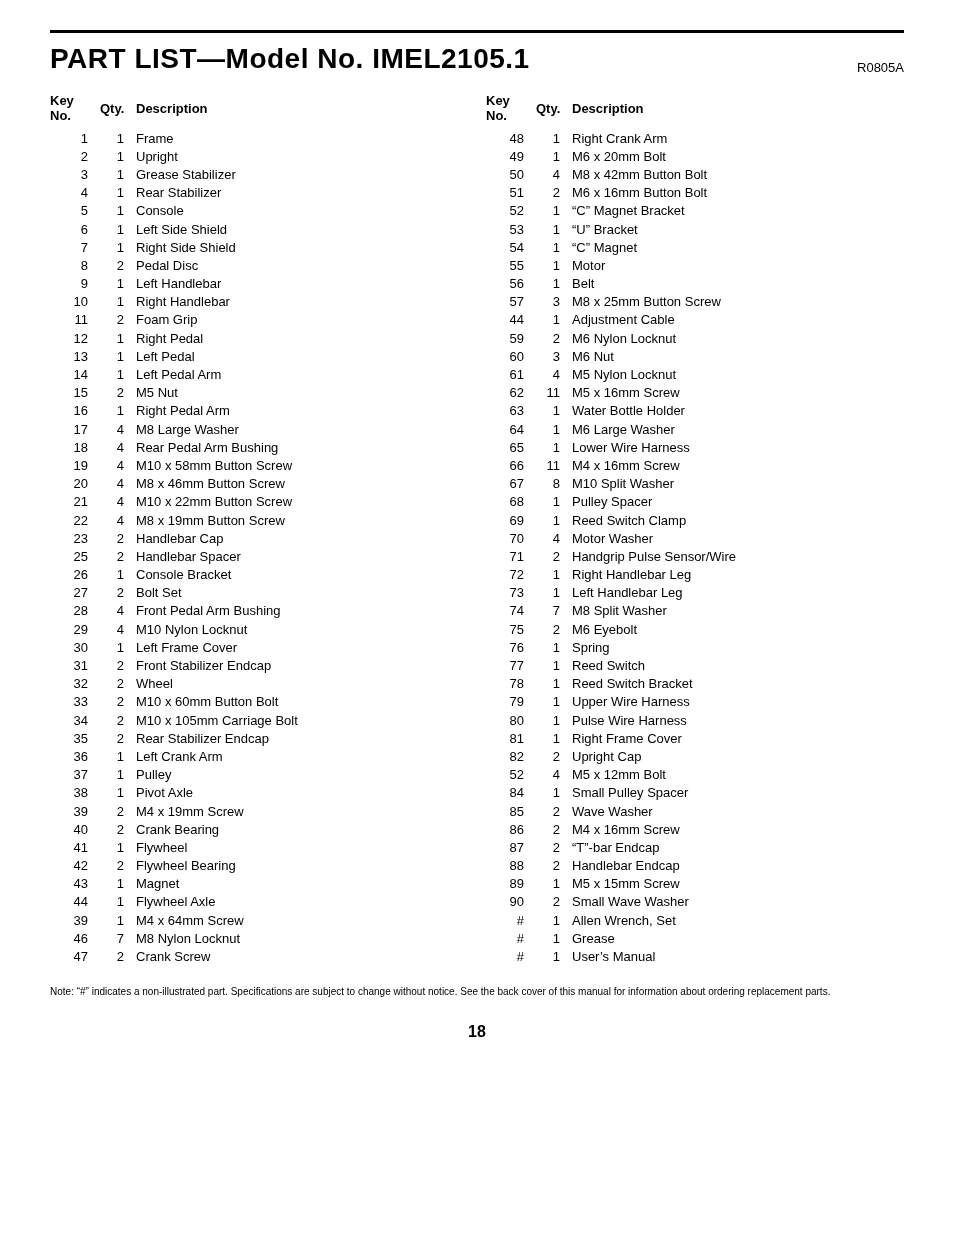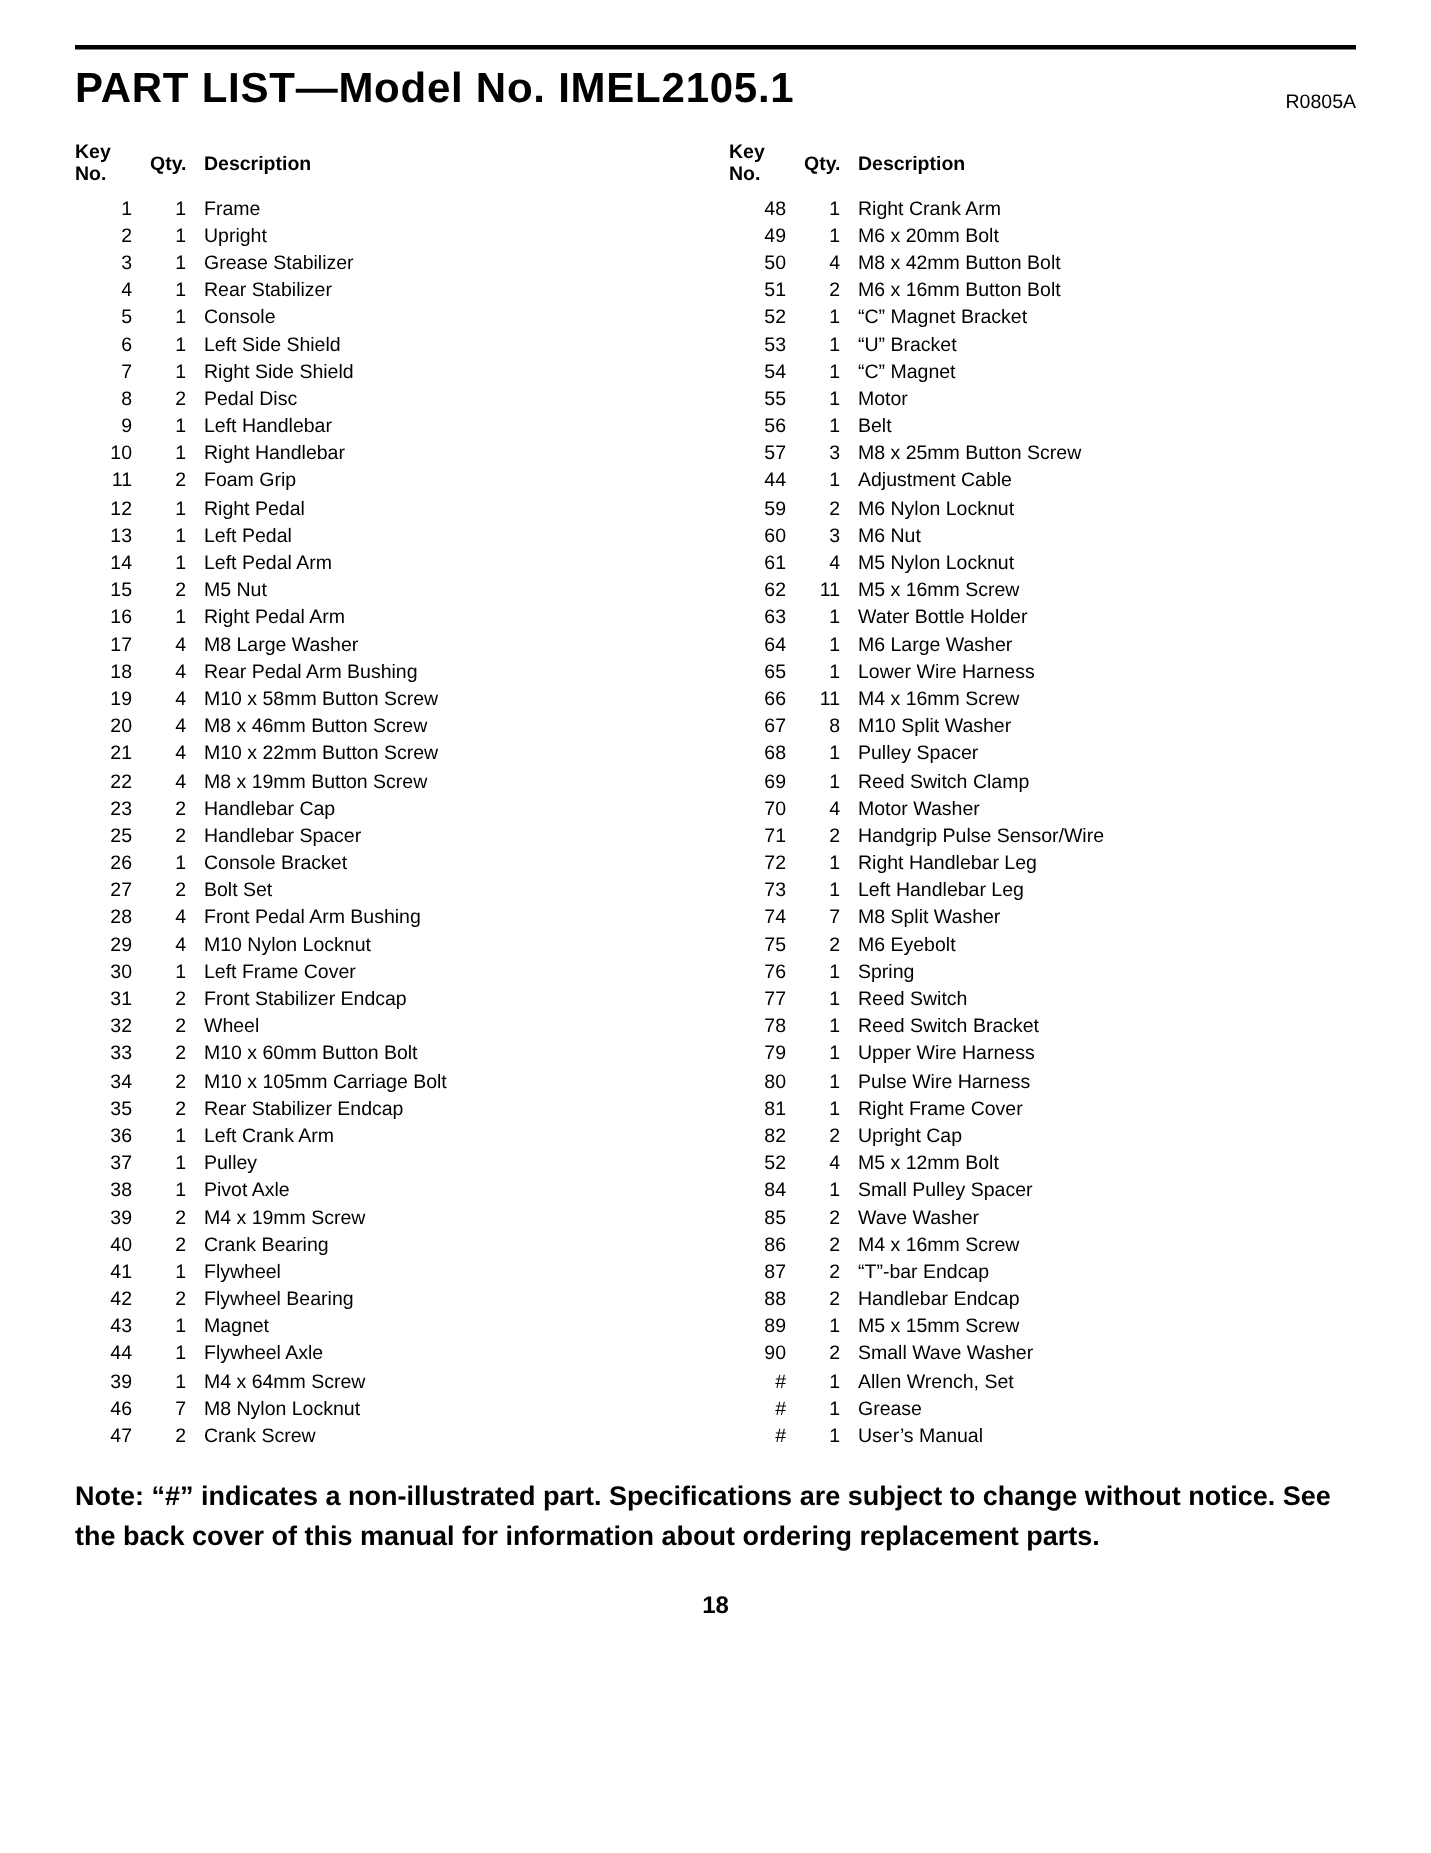--- a/index.html
+++ b/index.html
@@ -55,24 +55,23 @@
     thead tr th.desc { }
     tbody tr td {
       padding: 1.6px 4px 1.6px 0;
       vertical-align: top;
       font-size: 13px;
     }
     td.key-no { text-align: right; padding-right: 12px; }
     td.qty { text-align: right; padding-right: 12px; }
     td.desc { }
     .note {
-      font-size: 18px;
+      font-size: 10px;
       margin-top: 0;
       line-height: 1.5;
-      font-weight: bold;
     }
     .page-number {
       text-align: center;
       font-size: 16px;
       font-weight: bold;
       margin-top: 24px;
     }
   </style>
 </head>
 <body>

